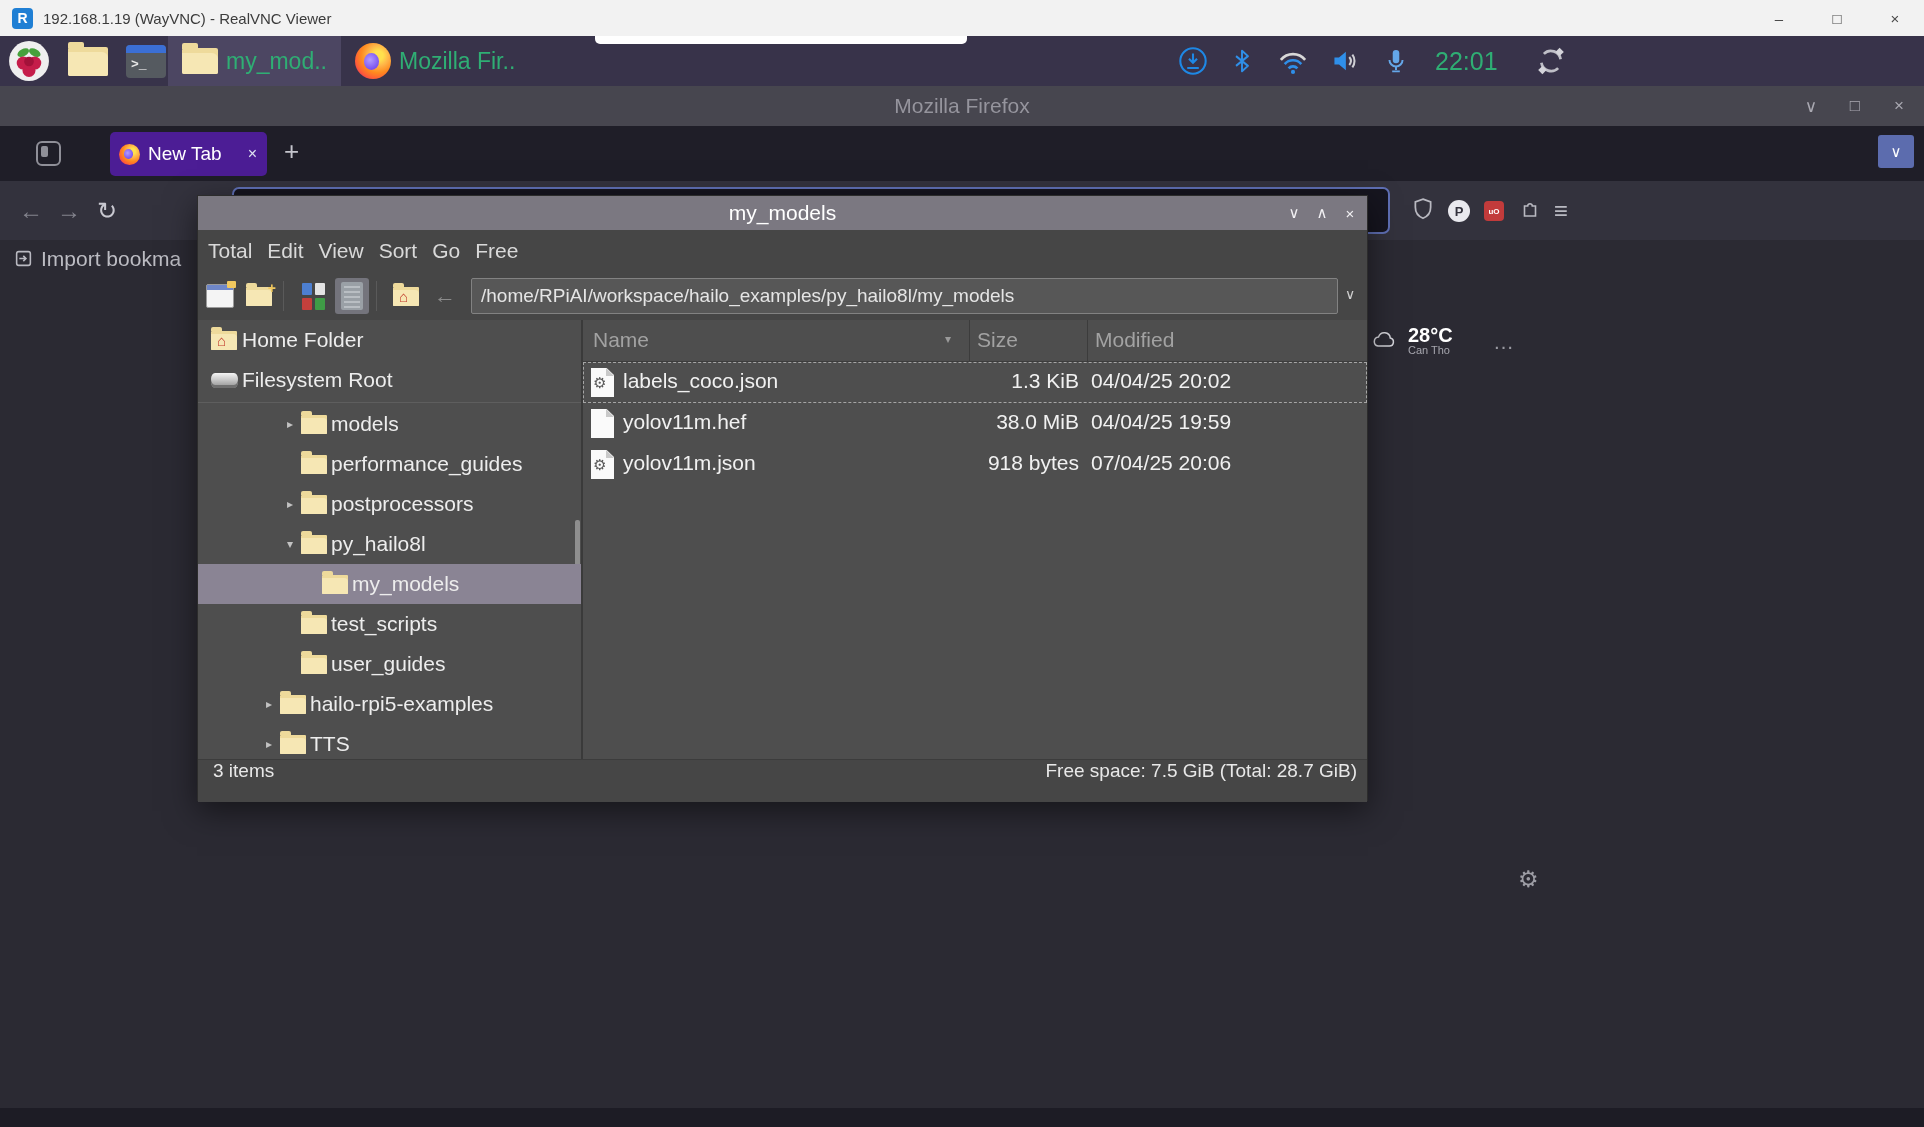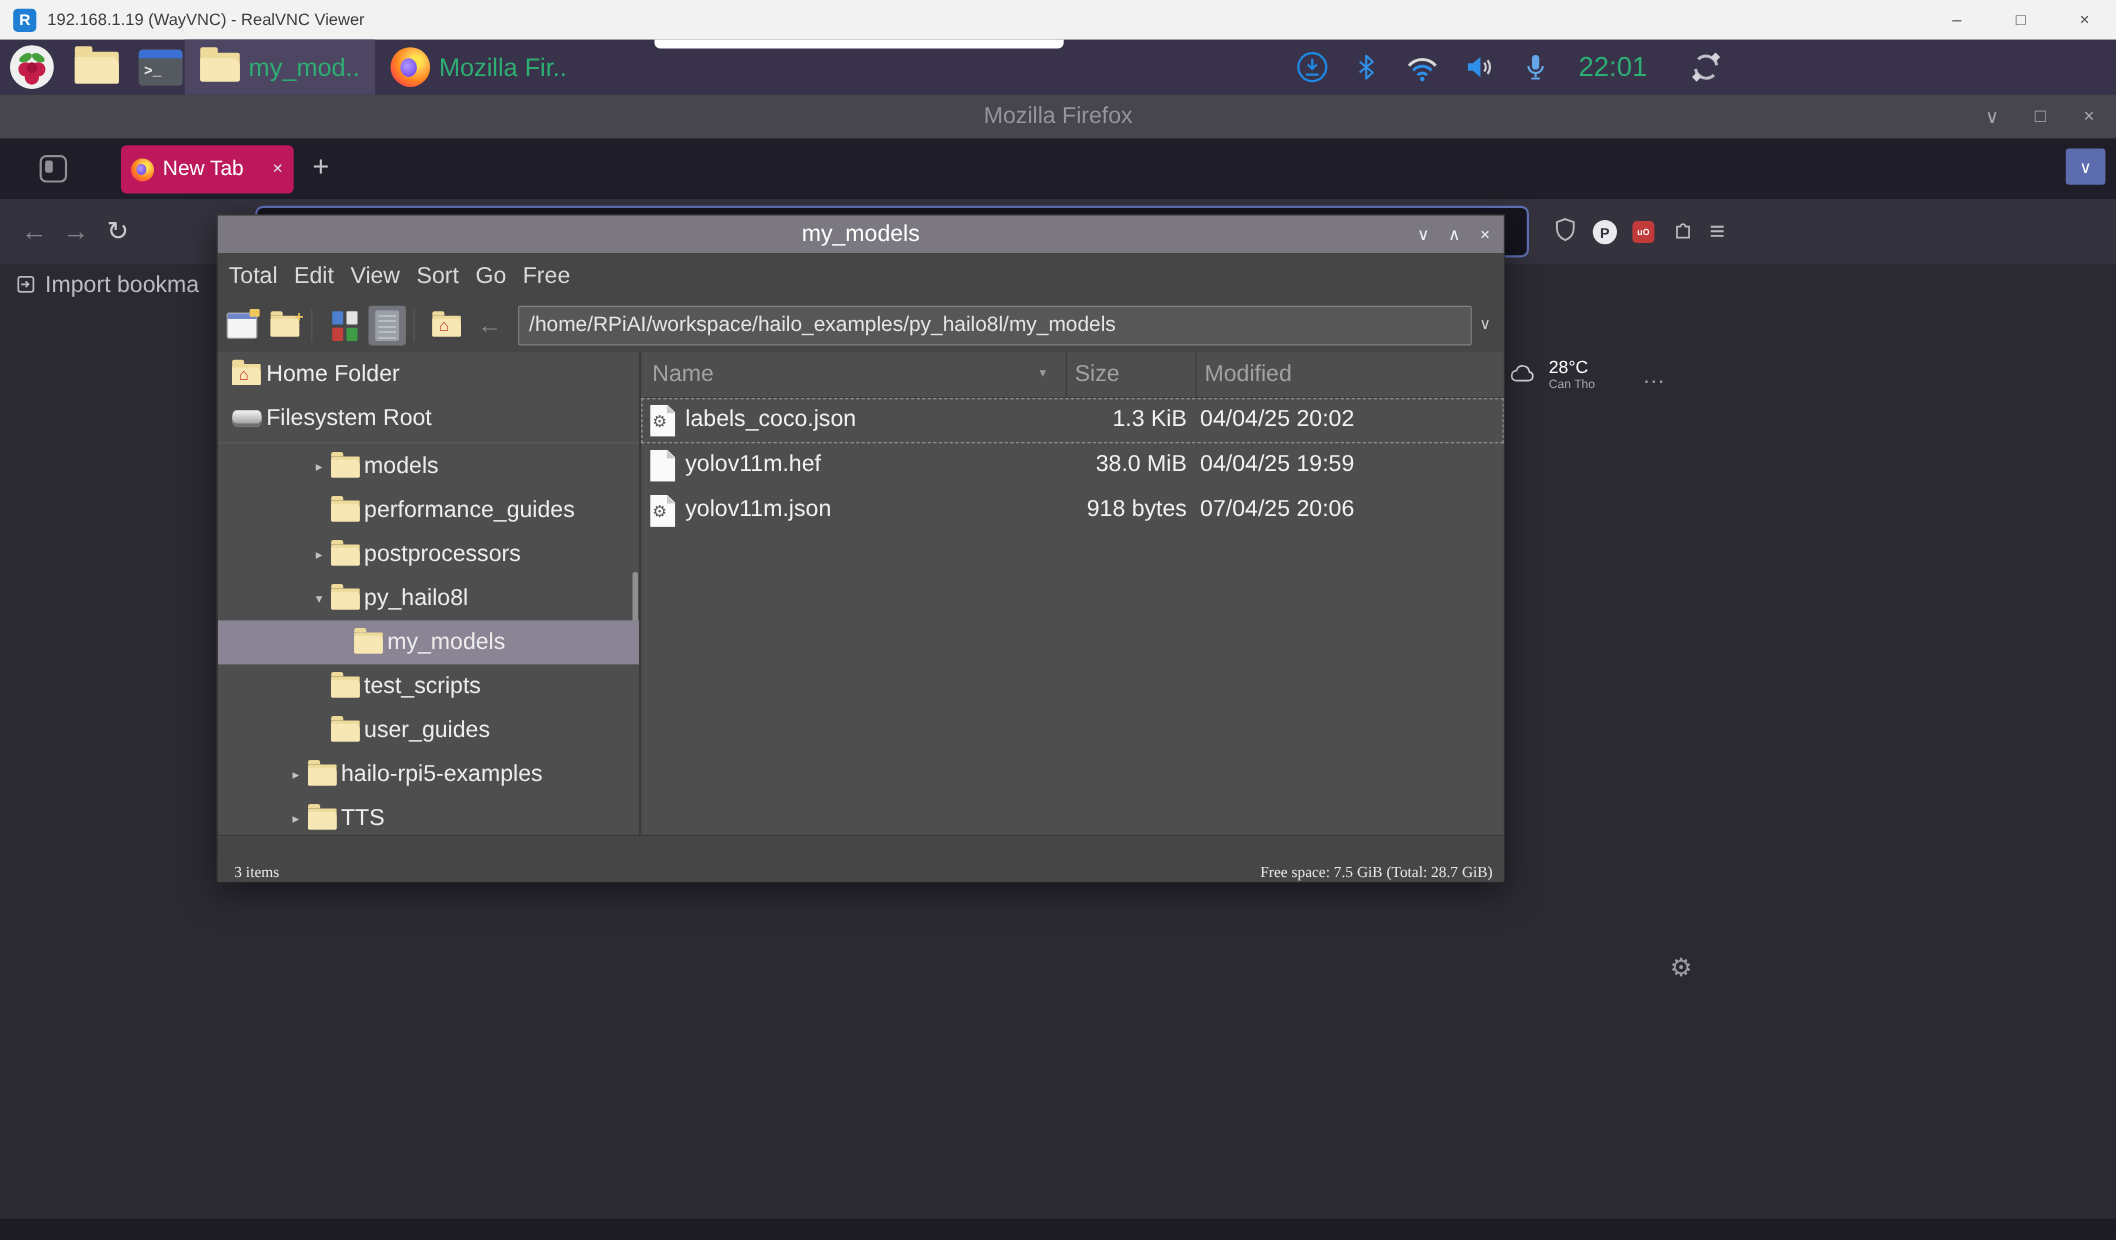--- a/index.html
+++ b/index.html
@@ -41,21 +41,21 @@
   .sync{margin-left:16px;display:flex;}
   
   .ff-titlebar{position:absolute;left:0;top:86px;width:1924px;height:40px;background:#47464f;}
   .ff-title{position:absolute;left:0;right:0;top:0;height:40px;display:flex;align-items:center;justify-content:center;
       color:#95949d;font-size:21px;}
   .ff-controls{position:absolute;right:10px;top:0;height:40px;display:flex;gap:14px;}
   .ff-controls span{width:30px;display:flex;align-items:center;justify-content:center;color:#a9a8b1;font-size:17px;}
   .ff-tabbar{position:absolute;left:0;top:126px;width:1924px;height:55px;background:#1f1e28;}
   .ffview{position:absolute;left:36px;top:15px;width:21px;height:21px;border:2px solid #8f8f98;border-radius:6px;}
   .ffview::after{content:"";position:absolute;left:3px;top:3px;width:7px;height:11px;background:#8f8f98;border-radius:2px;}
-  .tab-active{position:absolute;left:110px;top:6px;width:157px;height:44px;background:#be185d;border-radius:5px;
+  .tab-active{position:absolute;left:110px;top:6px;width:157px;height:44px;background:#4c1d95;border-radius:5px;
       display:flex;align-items:center;color:#ffffff;}
   .tab-active .ffx{width:21px;height:21px;margin-left:9px;}
   .tab-label{margin-left:8px;font-size:19px;white-space:nowrap;}
   .tab-close{margin-left:auto;margin-right:10px;color:#dfe3f2;font-size:16px;}
   .newtab-btn{position:absolute;left:284px;top:10px;color:#c5c5cd;font-size:26px;}
   .tabs-dd{position:absolute;left:1878px;top:9px;width:36px;height:33px;background:#5c6cae;border-radius:3px;
       display:flex;align-items:center;justify-content:center;color:#fff;font-size:15px;}
   .ff-navbar{position:absolute;left:0;top:181px;width:1924px;height:59px;background:#33323d;}
   .nav-ico{position:absolute;top:0;height:59px;display:flex;align-items:center;justify-content:center;
       width:34px;font-size:24px;color:#84848e;}
@@ -64,21 +64,21 @@
   .ff-toolicons{position:absolute;left:1412px;top:195px;height:32px;display:flex;align-items:center;gap:14px;z-index:0;}
   .badge-p{width:22px;height:22px;border-radius:50%;background:#e9e9ee;color:#33323d;font-weight:bold;
       font-size:13px;display:flex;align-items:center;justify-content:center;}
   .badge-uo{width:20px;height:20px;border-radius:4px;background:#c23b3b;color:#fff;font-weight:bold;
       font-size:8px;display:flex;align-items:center;justify-content:center;}
   .ham{color:#b9b9c1;font-size:24px;}
   .ff-bookmarks{position:absolute;left:0;top:240px;width:1924px;height:37px;background:#2b2a33;
       display:flex;align-items:center;}
   .bm-label{margin-left:8px;color:#bcbcc3;font-size:21px;white-space:nowrap;}
   .weather{position:absolute;left:1370px;top:326px;display:flex;z-index:0;}
-  .weather-temp{font-size:16px;font-weight:normal;color:#ffffff;line-height:18px;}
+  .weather-temp{font-size:20px;font-weight:bold;color:#ffffff;line-height:18px;}
   .weather-city{font-size:11px;color:#a6a6ae;}
   .weather-more{position:absolute;left:1493px;top:330px;color:#9a9aa2;font-size:21px;letter-spacing:2px;z-index:0;}
   .gear{position:absolute;left:1518px;top:866px;color:#9d9da5;font-size:23px;}
   .bottom-strip{position:absolute;left:0;top:1108px;width:1924px;height:19px;background:#1d1c25;}
   
   .fm{position:absolute;left:197px;top:195px;width:1171px;height:606px;z-index:3;
       box-shadow:0 10px 30px rgba(0,0,0,.5);background:#4e4e4e;border:1px solid #2c2c2c;box-sizing:border-box;}
   .fm-titlebar{position:absolute;left:0;top:0;right:0;height:34px;background:#7b7881;
       display:flex;align-items:center;justify-content:center;color:#fff;font-size:21px;}
   .fm-controls{position:absolute;right:6px;top:0;height:34px;display:flex;gap:6px;}
@@ -136,21 +136,21 @@
   .file-row.focused{outline:1px dashed #a5a5a5;outline-offset:-1px;}
   .file-ico{position:absolute;left:8px;top:6px;width:23px;height:29px;background:#fafafa;
       clip-path:polygon(0 0,68% 0,100% 24%,100% 100%,0 100%);}
   .file-ico::before{content:"";position:absolute;right:0;top:0;width:8px;height:8px;background:#c9c9c9;
       clip-path:polygon(0 0,100% 100%,0 100%);}
   .file-ico.gear::after{content:"⚙";position:absolute;left:2px;top:6px;color:#5a5a5a;font-size:15px;}
   .f-name{position:absolute;left:40px;top:7px;}
   .f-size{position:absolute;left:386px;top:7px;width:110px;text-align:right;}
   .f-mod{position:absolute;left:508px;top:7px;}
   .fm-status{position:absolute;left:0;top:563px;right:0;height:43px;background:#464646;border-top:1px solid #3c3c3c;
-      display:flex;align-items:flex-end;color:#e8e8e8;font-size:14px;box-sizing:border-box;font-family:Liberation Serif, serif;}
+      display:flex;align-items:flex-start;color:#e8e8e8;font-size:19px;box-sizing:border-box;}
   .st-left{margin-left:15px;}
   .st-right{margin-left:auto;margin-right:10px;}
 </style>
 </head>
 <body>
 
 <div id="screen">
 
   <div class="vnc-titlebar">
     <div class="vnc-appicon">R</div>

